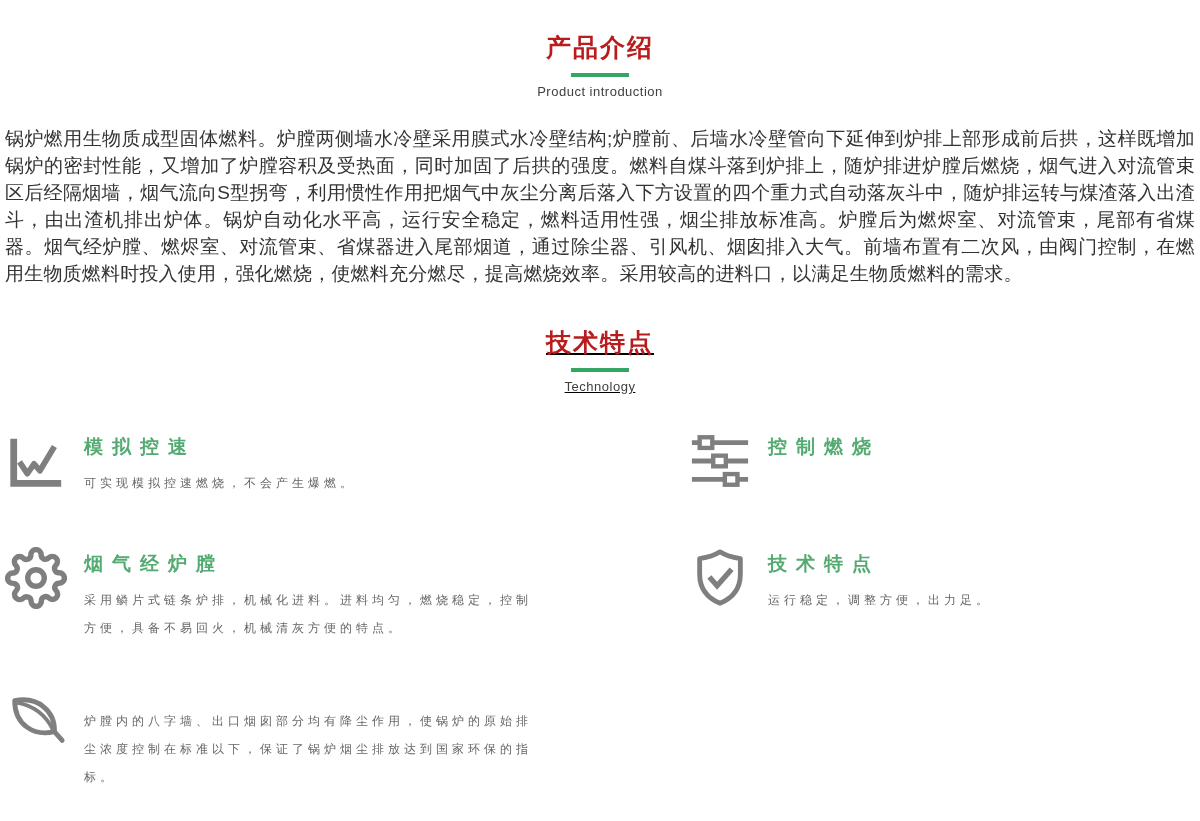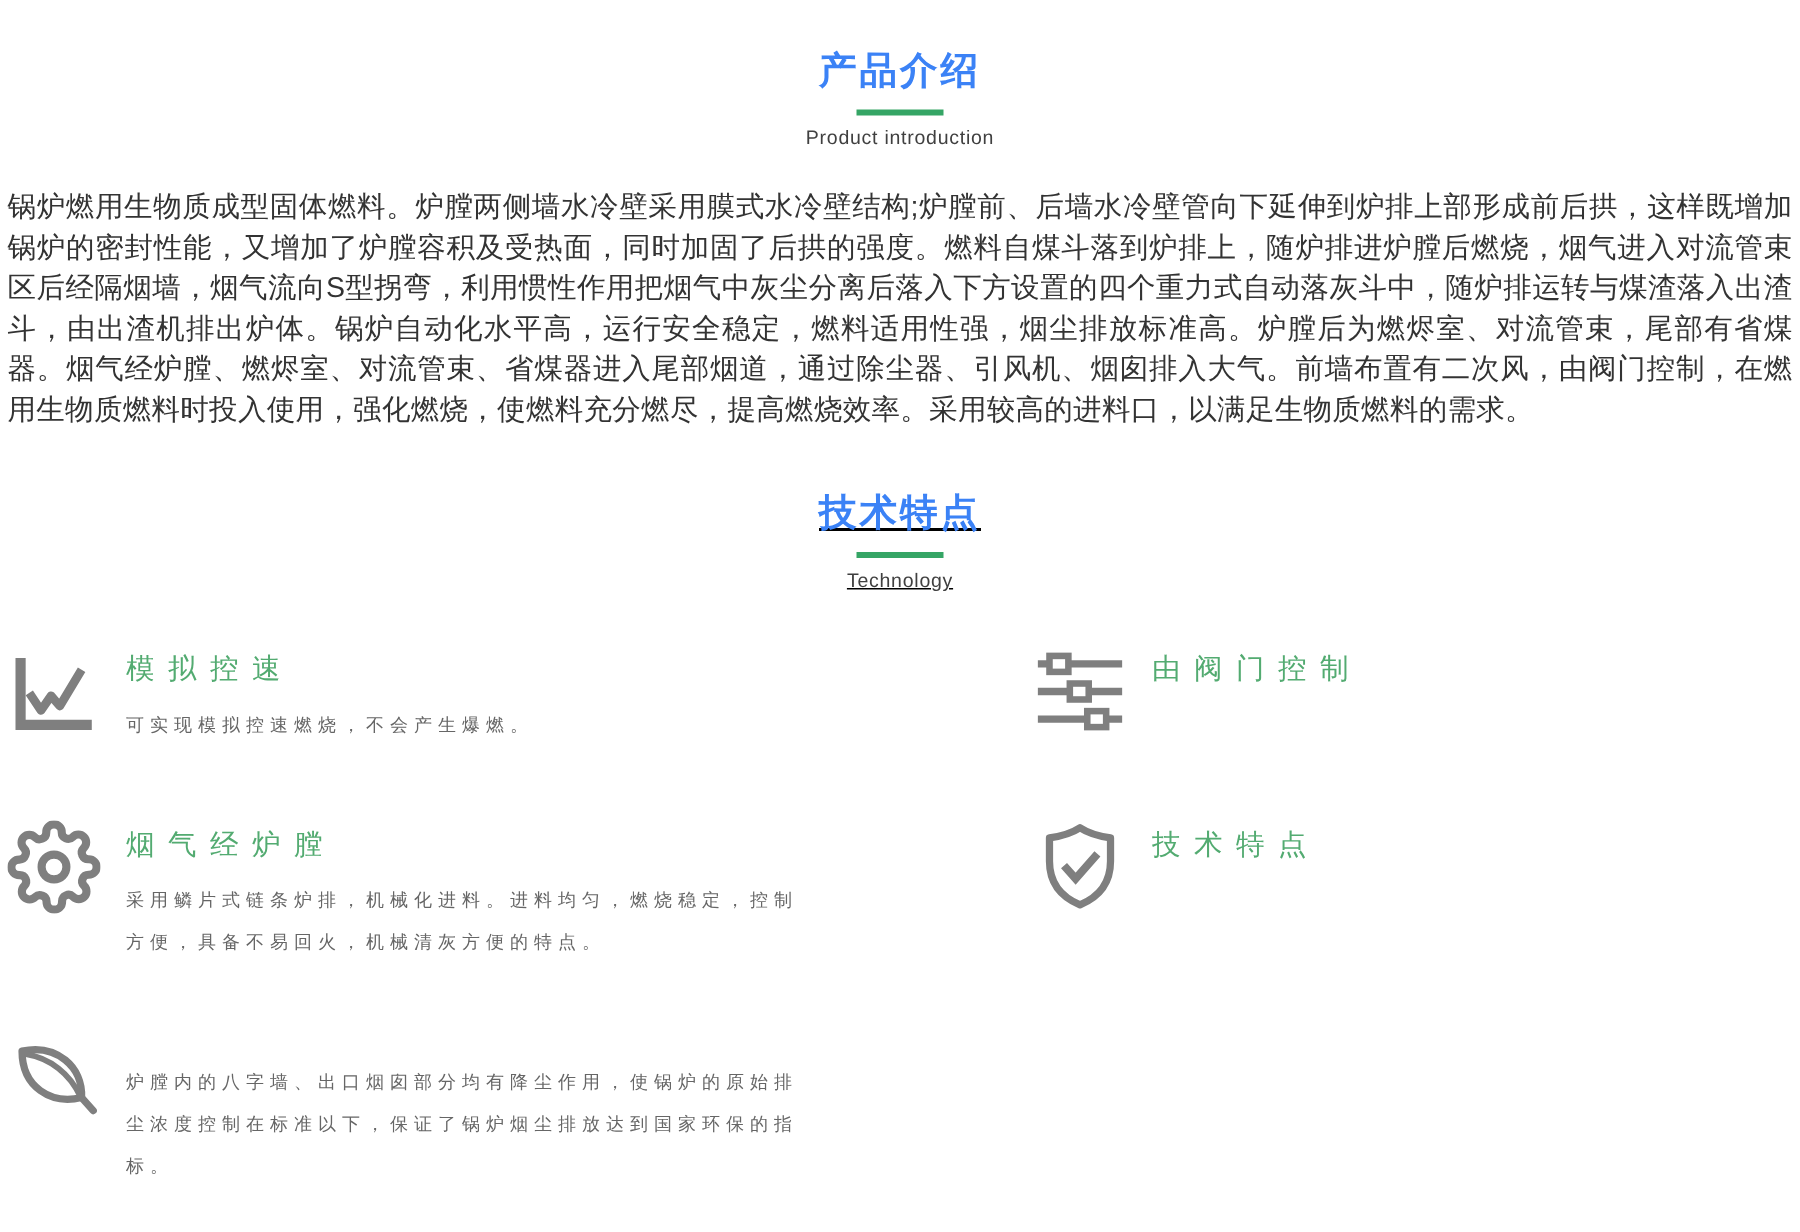--- a/index.html
+++ b/index.html
@@ -6,21 +6,21 @@
   html,body { background:#ffffff; }
   body {
     width:1200px; height:821px; margin:0 auto; overflow:hidden;
     font-family:"Liberation Sans","DejaVu Sans",sans-serif;
   }
   .page { padding-top:30px; }
 
   
   .section-header { text-align:center; }
   .section-title {
-    font-size:25px; line-height:34px; font-weight:600; color:#3b82f6;
+    font-size:25px; line-height:34px; font-weight:600; color:#b91c1c;
     letter-spacing:2px;
   }
   .divider { width:58px; height:4px; background:#35a565; margin:9px auto 7px; }
   .section-sub { font-size:13px; color:#404040; letter-spacing:0.5px; }
 
   
   .intro-paragraph {
     margin:26px 5px 0 5px;
     font-size:19px; line-height:27px; color:#333333;
     text-align:justify; letter-spacing:0.2px;
@@ -32,21 +32,21 @@
   .features {
     display:grid; grid-template-columns:600px 1fr;
     column-gap:84px; row-gap:50px;
     margin:36px 0 0 5px;
   }
   .feature { display:flex; align-items:flex-start; }
   .feature-icon { width:62px; height:62px; flex:none; }
   .feature-icon svg { width:100%; height:100%; display:block; }
   .feature-body { margin-left:17px; padding-top:5px; }
   .feature-title {
-    font-size:19px; font-weight:400; color:#53ab71; letter-spacing:9px;
+    font-size:19px; font-weight:700; color:#53ab71; letter-spacing:9px;
     line-height:24px;
   }
   .feature-desc {
     margin-top:10px; max-width:462px;
     font-size:12px; line-height:28px; color:#666666; letter-spacing:4px;
   }
   .stroke { fill:none; stroke:#7f7f7f; }
 </style>
 </head>
 <body>
@@ -87,21 +87,21 @@
         <svg viewBox="0 0 64 64">
           <path class="stroke" d="M3 13 H61" stroke-width="5"></path>
           <path class="stroke" d="M3 32 H61" stroke-width="5"></path>
           <path class="stroke" d="M3 51 H61" stroke-width="5"></path>
           <rect x="11" y="7.5" width="13" height="11" fill="#ffffff" stroke="#7f7f7f" stroke-width="4.5"></rect>
           <rect x="25" y="26.5" width="13" height="11" fill="#ffffff" stroke="#7f7f7f" stroke-width="4.5"></rect>
           <rect x="37" y="45.5" width="13" height="11" fill="#ffffff" stroke="#7f7f7f" stroke-width="4.5"></rect>
         </svg>
       </span>
       <div class="feature-body">
-        <div class="feature-title">由阀门控制</div>
+        <div class="feature-title">控制燃烧</div>
       </div>
     </div>
 
 
     <div class="feature">
       <span class="feature-icon">
         <svg viewBox="0 0 24 24">
           <circle class="stroke" cx="12" cy="12" r="3.2" stroke-width="2.1"></circle>
           <path class="stroke" stroke-width="2.1" stroke-linejoin="round" d="M19.4 15a1.65 1.65 0 0 0 .33 1.82l.06.06a2 2 0 0 1 0 2.83 2 2 0 0 1-2.83 0l-.06-.06a1.65 1.65 0 0 0-1.82-.33 1.65 1.65 0 0 0-1 1.51V21a2 2 0 0 1-2 2 2 2 0 0 1-2-2v-.09A1.65 1.65 0 0 0 9 19.4a1.65 1.65 0 0 0-1.82.33l-.06.06a2 2 0 0 1-2.83 0 2 2 0 0 1 0-2.83l.06-.06a1.65 1.65 0 0 0 .33-1.82 1.65 1.65 0 0 0-1.51-1H3a2 2 0 0 1-2-2 2 2 0 0 1 2-2h.09A1.65 1.65 0 0 0 4.6 9a1.65 1.65 0 0 0-.33-1.82l-.06-.06a2 2 0 0 1 0-2.83 2 2 0 0 1 2.83 0l.06.06a1.65 1.65 0 0 0 1.82.33H9a1.65 1.65 0 0 0 1-1.51V3a2 2 0 0 1 2-2 2 2 0 0 1 2 2v.09a1.65 1.65 0 0 0 1 1.51 1.65 1.65 0 0 0 1.82-.33l.06-.06a2 2 0 0 1 2.83 0 2 2 0 0 1 0 2.83l-.06.06a1.65 1.65 0 0 0-.33 1.82V9a1.65 1.65 0 0 0 1.51 1H21a2 2 0 0 1 2 2 2 2 0 0 1-2 2h-.09a1.65 1.65 0 0 0-1.51 1z"></path>
         </svg>
@@ -114,20 +114,21 @@
 
     <div class="feature">
       <span class="feature-icon">
         <svg viewBox="0 0 64 64">
           <path class="stroke" stroke-width="5" stroke-linejoin="round" d="M32 5 C38 9 46 11 53 12 L53 28 C53 44 44 53 32 58 C20 53 11 44 11 28 L11 12 C18 11 26 9 32 5 Z"></path>
           <path class="stroke" stroke-width="5.5" d="M21 31 L29 40 L44 23"></path>
         </svg>
       </span>
       <div class="feature-body">
         <div class="feature-title">技术特点</div>
+        <div class="feature-desc">运行稳定，调整方便，出力足。</div>
       </div>
     </div>
 
     <div class="feature">
       <span class="feature-icon">
         <svg viewBox="0 0 64 64">
           <path class="stroke" stroke-width="5" stroke-linejoin="round" d="M10 9 C34 4 52 20 51 41 C30 46 10 34 10 9 Z"></path>
           <path class="stroke" stroke-width="4" d="M12 11 C30 14 43 25 50 40"></path>
           <path class="stroke" stroke-width="5" stroke-linecap="round" d="M51 41 L59 50"></path>
         </svg>

